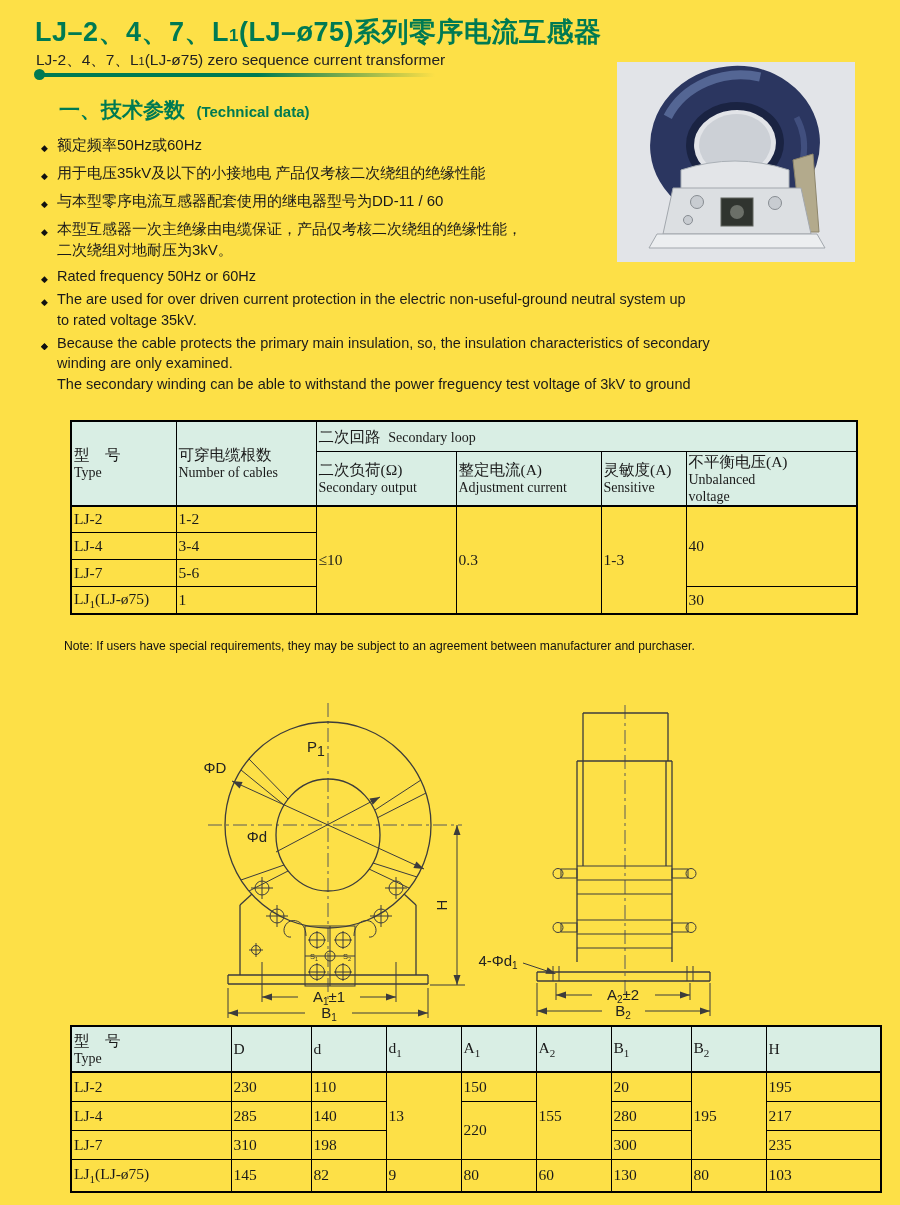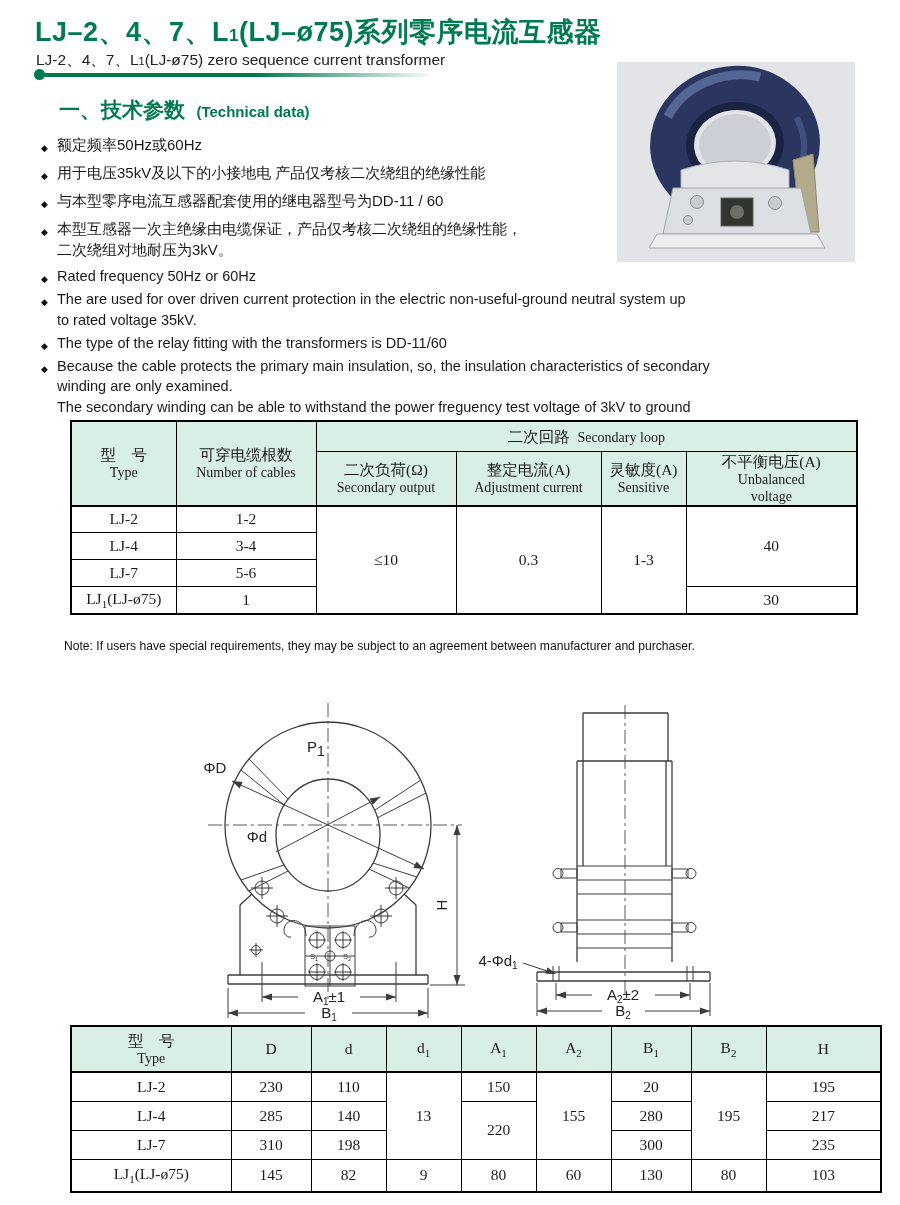--- a/index.html
+++ b/index.html
@@ -1,16 +1,16 @@
 <!DOCTYPE html>
 <html><head>
 <meta charset="utf-8">
 <style>
   html,body{margin:0;padding:0;background:#9a9a9a;}
-  .page{position:relative;width:900px;height:1205px;background:#ffffff;overflow:hidden;
+  .page{position:relative;width:900px;height:1205px;background:#fde047;overflow:hidden;
         font-family:"Liberation Sans","DejaVu Sans",sans-serif;color:#1a1a1a;}
 
   
   .title{position:absolute;left:35px;top:14px;font-size:27px;font-weight:bold;
          color:#007a52;letter-spacing:.5px;white-space:nowrap;}
   .title .sub1{font-size:17px;}
   .subtitle{position:absolute;left:36px;top:50px;font-size:15.5px;color:#222;white-space:nowrap;}
   .subtitle .sub1{font-size:11px;}
   .rule{position:absolute;left:34px;top:69px;width:402px;height:11px;}
   .rule-dot{position:absolute;left:0;top:0;width:11px;height:11px;border-radius:50%;background:#007a52;}
@@ -30,21 +30,21 @@
   .b-item .diamond{position:absolute;left:1px;top:4px;font-size:9px;color:#111;}
   #cn-bullets{left:40px;top:134px;width:580px;font-size:15px;}
   #cn-bullets .b-item{line-height:21px;margin-bottom:7px;}
   #en-bullets{left:40px;top:266px;width:832px;font-size:14.5px;}
   #en-bullets .b-item{line-height:20.5px;margin-bottom:2.5px;}
   #en-bullets .b-item .diamond{top:3px;}
 
   
   table{border-collapse:collapse;table-layout:fixed;
         font-family:"Liberation Serif","DejaVu Serif",serif;}
-  td{border:1px solid #000;text-align:center;vertical-align:middle;padding:0 2px;}
+  td{border:1px solid #000;text-align:left;vertical-align:middle;padding:0 2px;}
   .t1{position:absolute;left:70px;top:420px;width:786px;border:2px solid #000;}
   .t2{position:absolute;left:70px;top:1025px;width:810px;border:2px solid #000;}
   .hdr{background:#d9eee4;}
   .bb{border-bottom-width:2px;}
   .h-cn{font-size:15.5px;line-height:19px;}
   .h-en{font-size:14px;line-height:17px;white-space:pre-line;}
   .t1 td{font-size:15.5px;}
   .t2 td{font-size:15.5px;}
   td sub{font-size:11px;}
 
@@ -108,21 +108,21 @@
     <div class="b-item"><span class="diamond">◆</span><span>用于电压35kV及以下的小接地电 产品仅考核二次绕组的绝缘性能</span></div>
     <div class="b-item"><span class="diamond">◆</span><span>与本型零序电流互感器配套使用的继电器型号为DD-11 / 60</span></div>
     <div class="b-item"><span class="diamond">◆</span><span>本型互感器一次主绝缘由电缆保证，产品仅考核二次绕组的绝缘性能，
 二次绕组对地耐压为3kV。</span></div>
   </div>
 
   <div id="en-bullets" class="bullets">
     <div class="b-item"><span class="diamond">◆</span><span>Rated frequency 50Hz or 60Hz</span></div>
     <div class="b-item"><span class="diamond">◆</span><span>The are used for over driven current protection in the electric non-useful-ground neutral system up
 to rated voltage 35kV.</span></div>
-    <div class="b-item"><span class="diamond">◆</span><span>The type of the relay fitting with the transformers is DD-11/60</span></div>
+    <div class="b-item"><span class="diamond">◆</span></div>
     <div class="b-item"><span class="diamond">◆</span><span>Because the cable protects the primary main insulation, so, the insulation characteristics of secondary
 winding are only examined.
 The secondary winding can be able to withstand the power freguency test voltage of 3kV to ground</span></div>
   </div>
 
   <table class="t1">
     <colgroup>
         <col style="width:105px">
         <col style="width:140px">
         <col style="width:140px">

